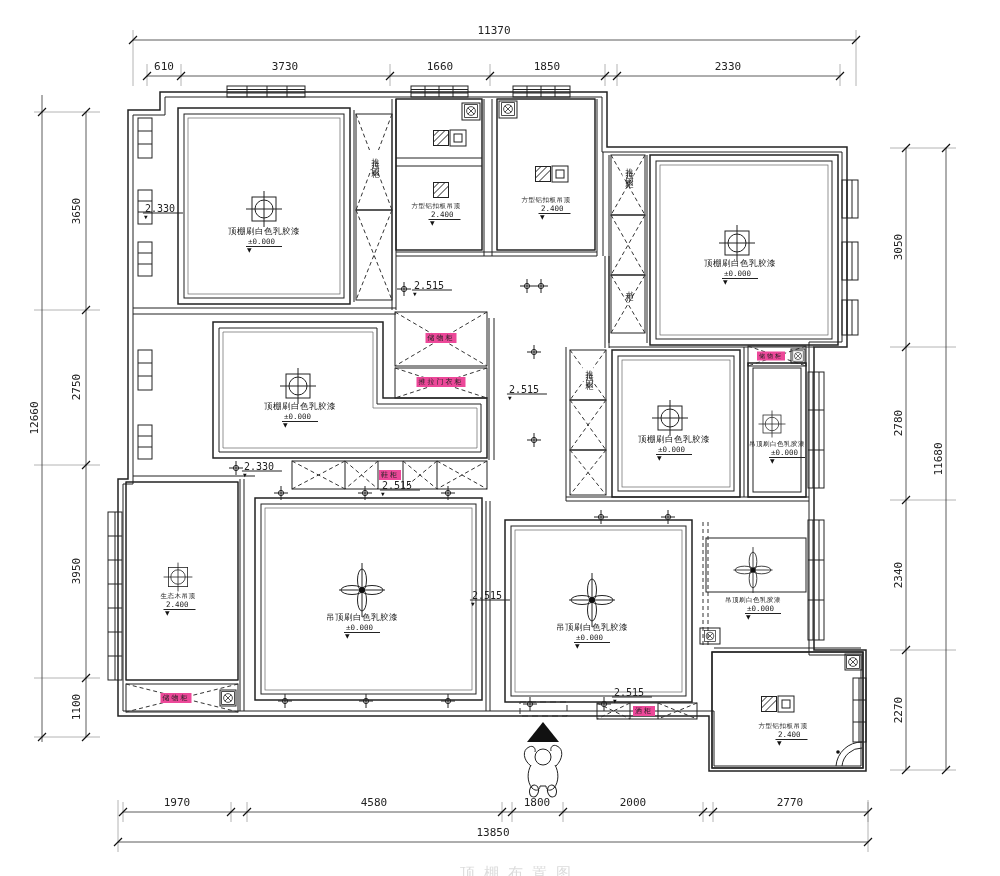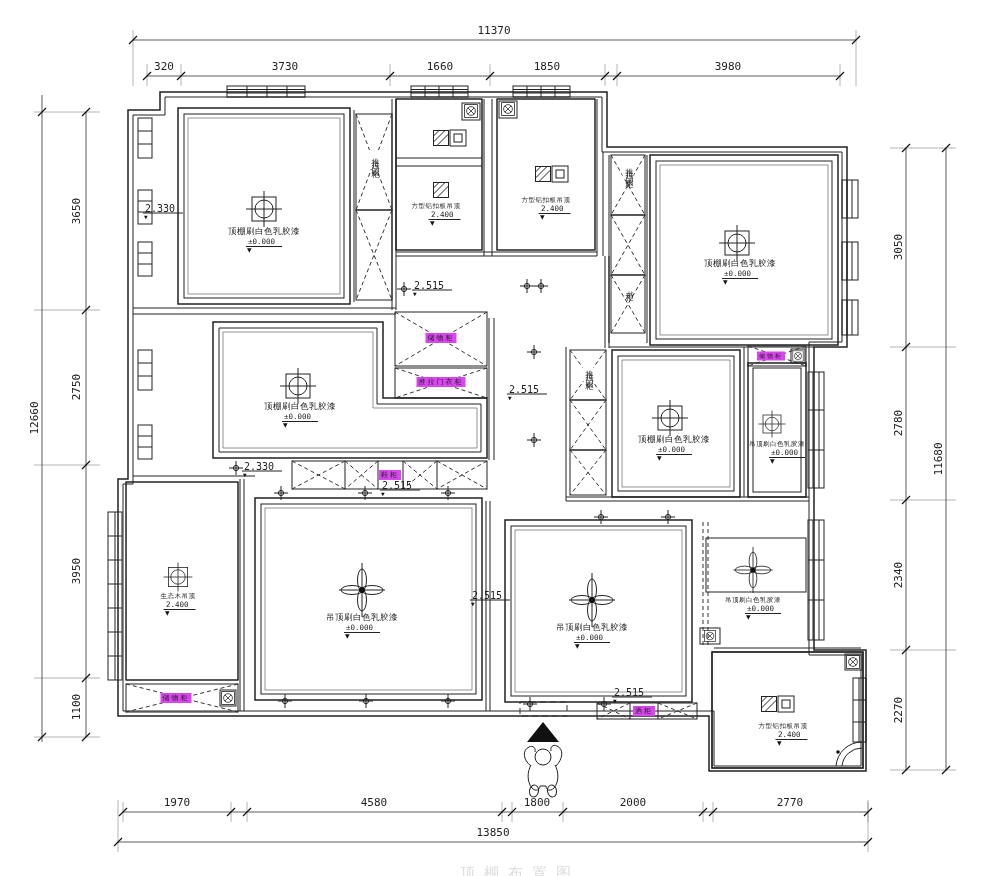--- a/index.html
+++ b/index.html
@@ -27,21 +27,21 @@
   .lvl{display:inline-flex;flex-direction:column;align-items:flex-start;}
   .lvl .n{border-bottom:1px solid #222;padding:0 7px 0 2px;font-size:7.5px;line-height:9px;
           font-family:"DejaVu Sans Mono",monospace;}
   .lvl .t{font-size:6px;line-height:5px;margin-left:1px;color:#111;}
   .em{position:absolute;transform:translate(-50%,-50%);display:flex;flex-direction:column;
       align-items:flex-start;font-family:"DejaVu Sans Mono",monospace;color:#222;}
   .em .n{border-bottom:1px solid #222;padding:0 8px 0 2px;font-size:10px;line-height:9px;}
   .em .t{font-size:6px;line-height:5px;margin-left:1px;color:#111;}
   .vt{position:absolute;writing-mode:vertical-rl;text-orientation:upright;font-size:8px;
       letter-spacing:3px;color:#222;background:#fff;transform:translate(-50%,0);padding:2px 0;}
-  .cab{position:absolute;font-size:7px;letter-spacing:2px;color:#222;background:#d946ef;
+  .cab{position:absolute;font-size:7px;letter-spacing:2px;color:#222;background:#ec4899;
        transform:translate(-50%,-50%);padding:0 2px;white-space:nowrap;}
   .wm{position:absolute;transform:translate(-50%,-40%);font-size:15px;letter-spacing:9px;
       color:#dcdcdc;white-space:nowrap;}
 </style>
 </head>
 <body>
 
 <div class="canvas">
 
 <svg width="1000" height="876" viewBox="0 0 1000 876">
@@ -368,25 +368,25 @@
     <path class="dimline" d="M42,95V742M86,112V737"></path>
     <path class="tick" d="M38,116l8,-8M38,741l8,-8M82,116l8,-8M82,314l8,-8M82,469l8,-8M82,682l8,-8M82,741l8,-8"></path>
 
     <path class="ext" d="M890,148H956M890,347H956M890,500H956M890,650H956M890,770H956"></path>
     <path class="dimline" d="M906,148V770M946,148V770"></path>
     <path class="tick" d="M902,152l8,-8M902,351l8,-8M902,504l8,-8M902,654l8,-8M902,774l8,-8M942,152l8,-8M942,774l8,-8"></path>
   </g>
 </svg>
 
 <span class="dim" style="left:494px;top:37px">11370</span>
-<span class="dim" style="left:164px;top:73px">320</span>
+<span class="dim" style="left:164px;top:73px">610</span>
 <span class="dim" style="left:285px;top:73px">3730</span>
 <span class="dim" style="left:440px;top:73px">1660</span>
 <span class="dim" style="left:547px;top:73px">1850</span>
-<span class="dim" style="left:728px;top:73px">3980</span>
+<span class="dim" style="left:728px;top:73px">2330</span>
 
 <span class="dim" style="left:493px;top:839px">13850</span>
 <span class="dim" style="left:177px;top:809px">1970</span>
 <span class="dim" style="left:374px;top:809px">4580</span>
 <span class="dim" style="left:537px;top:809px">1800</span>
 <span class="dim" style="left:633px;top:809px">2000</span>
 <span class="dim" style="left:790px;top:809px">2770</span>
 
 <span class="dimv" style="left:34px;top:418px">12660</span>
 <span class="dimv" style="left:76px;top:211px">3650</span>

